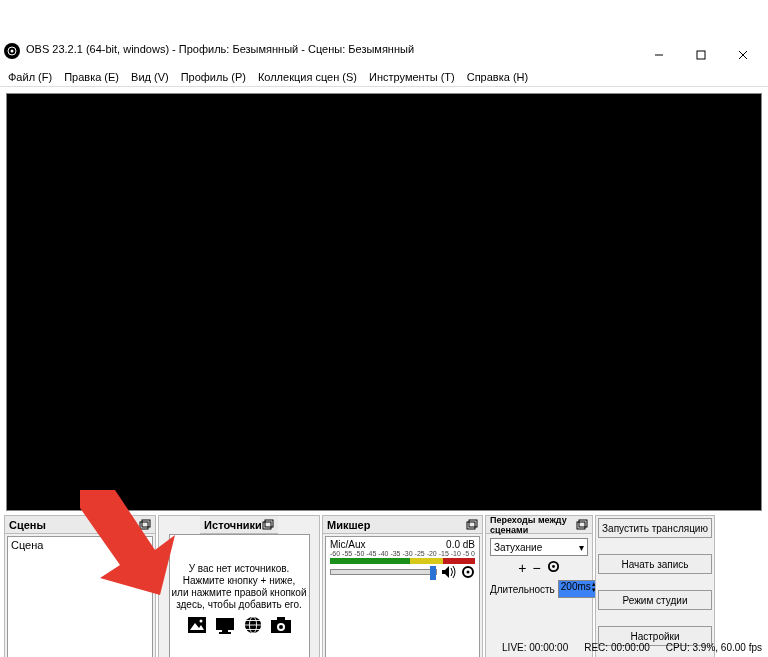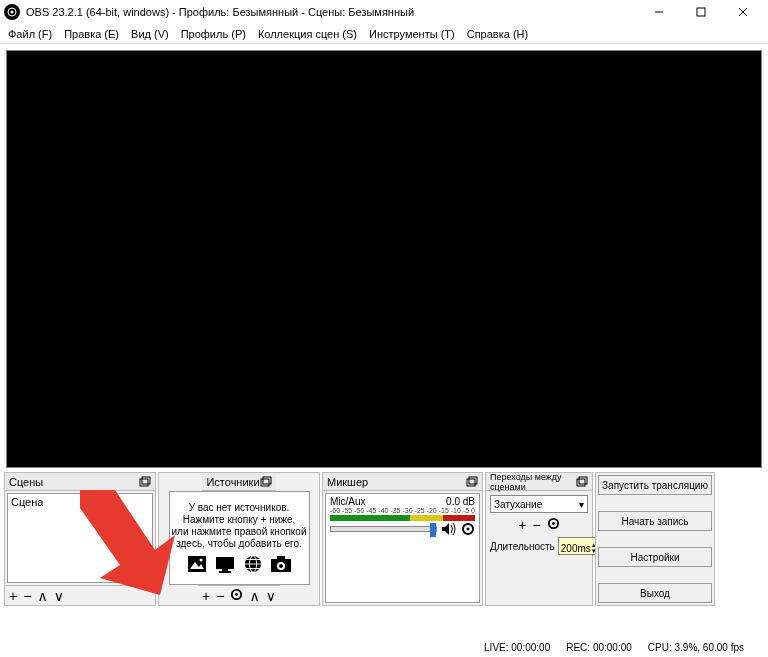--- a/index.html
+++ b/index.html
@@ -1,34 +1,34 @@
 <!DOCTYPE html>
 <html><head>
 <meta charset="utf-8">
 <style>
 * { box-sizing: border-box; margin: 0; padding: 0; font-family: "Segoe UI", Tahoma, sans-serif; }
 body { width: 768px; height: 657px; background: #fff; font-size: 11px; overflow: hidden; position: relative; }
 
-.titlebar { height: 24px; display: flex; align-items: center; padding: 0 4px; background: #fff; }
+.titlebar { height: 24px; display: flex; align-items: flex-start; padding: 0 4px; background: #fff; margin-top: 43px; }
 .titlebar .app-icon { width: 16px; height: 16px; border-radius: 50%; background: #000; margin-right: 6px; display: flex; align-items: center; justify-content: center; }
 .titlebar .app-icon svg { width: 10px; height: 10px; }
 .titlebar .title { flex: 1; font-size: 11px; }
 .winbtn { width: 42px; height: 24px; display: flex; align-items: center; justify-content: center; }
 .winbtn svg { width: 10px; height: 10px; }
 
 .menubar { height: 20px; display: flex; gap: 12px; padding: 0 8px; align-items: center; border-bottom: 1px solid #ddd; }
 .menubar span { font-size: 11px; }
 
 .preview-wrap { padding: 6px 6px 2px 6px; }
 .preview { width: 100%; height: 418px; background: #000; border: 1px solid #888; }
 
 .panels { display: flex; gap: 2px; padding: 2px 4px; }
 .panel { border: 1px solid #bbb; background: #f0f0f0; display: flex; flex-direction: column; }
 .panel-head { height: 18px; display: flex; align-items: center; padding: 0 4px; border-bottom: 1px solid #bbb; background: #eaeaea; }
-.panel-head-title { flex: 1; font-size: 11px; font-weight: 400; }
+.panel-head-title { flex: 1; font-size: 11px; font-weight: 700; }
 .popout { width: 12px; height: 12px; }
 
 .scenes { width: 152px; }
 .scene-list { flex: 1; background: #fff; border: 1px solid #999; margin: 2px; padding: 2px 3px; font-size: 11px; }
 .panel-toolbar { height: 20px; display: flex; align-items: center; gap: 6px; padding: 0 4px; border-top: 1px solid #bbb; }
 .panel-toolbar .tb { font-size: 14px; line-height: 1; }
 
 .sources { width: 162px; align-items: center; }
 .src-body { flex: 1; background: #fff; border: 1px solid #999; margin: 0; display: flex; flex-direction: column; align-items: center; justify-content: center; padding: 2px; text-align: center; font-size: 10px; line-height: 1.2; }
 .src-icons { display: flex; gap: 6px; margin-top: 4px; }
@@ -45,29 +45,29 @@
 .slider .thumb { position: absolute; right: 0; top: -4px; width: 6px; height: 14px; background: #2a72d4; }
 .spk { width: 16px; height: 14px; }
 .gear2 { width: 14px; height: 14px; }
 
 .transitions { width: 108px; }
 .trans-body { flex: 1; padding: 4px; display: flex; flex-direction: column; gap: 4px; }
 .dd { display: flex; align-items: center; border: 1px solid #888; background: #fff; height: 18px; padding: 0 3px; font-size: 10px; }
 .dd .chev { margin-left: auto; }
 .trans-btns { display: flex; justify-content: center; gap: 6px; font-size: 14px; }
 .dur-row { display: flex; align-items: center; gap: 3px; font-size: 10px; }
-.dur-row .spin { width: 46px; border: 1px solid #888; background: #fef9c3; height: 18px; display: flex; align-items: flex-end; padding: 0 2px; }
+.dur-row .spin { width: 46px; border: 1px solid #888; background: #3b82f6; height: 18px; display: flex; align-items: flex-start; padding: 0 2px; }
 .spin .spinbtns { margin-left: auto; display: flex; flex-direction: column; }
 .spin .spinbtns span { font-size: 6px; line-height: 1; }
 
 .controls { width: 120px; }
 .ctrl-body { flex: 1; padding: 2px; display: flex; flex-direction: column; gap: 16px; }
 .ctrl-btn { border: 1px solid #999; background: #eee; height: 20px; display: flex; align-items: center; justify-content: center; font-size: 10px; }
 
-.statusbar { position: absolute; bottom: 1px; right: 24px; height: 18px; display: flex; gap: 16px; align-items: center; font-size: 10px; }
+.statusbar { position: absolute; bottom: 1px; right: 6px; height: 18px; display: flex; gap: 16px; align-items: center; font-size: 10px; }
 
 .arrow { position: absolute; left: 60px; top: 480px; width: 120px; height: 120px; pointer-events: none; }
 </style>
 </head>
 <body>
 
 <div class="titlebar">
   <div class="app-icon">
     <svg viewBox="0 0 10 10">
         <circle cx="5" cy="5" r="4" fill="none" stroke="#fff" stroke-width="1"></circle>
@@ -266,20 +266,21 @@
             </div>
         </div>
       </div>
     </div>
   </div>
 
   <div class="panel controls">
     <div class="ctrl-body">
       <div class="ctrl-btn">Запустить трансляцию</div>
       <div class="ctrl-btn">Начать запись</div>
+      <div class="ctrl-btn">Режим студии</div>
       <div class="ctrl-btn">Настройки</div>
       <div class="ctrl-btn">Выход</div>
     </div>
   </div>
 
 </div>
 
 <div class="statusbar">
   <span>LIVE: 00:00:00</span>
   <span>REC: 00:00:00</span>

